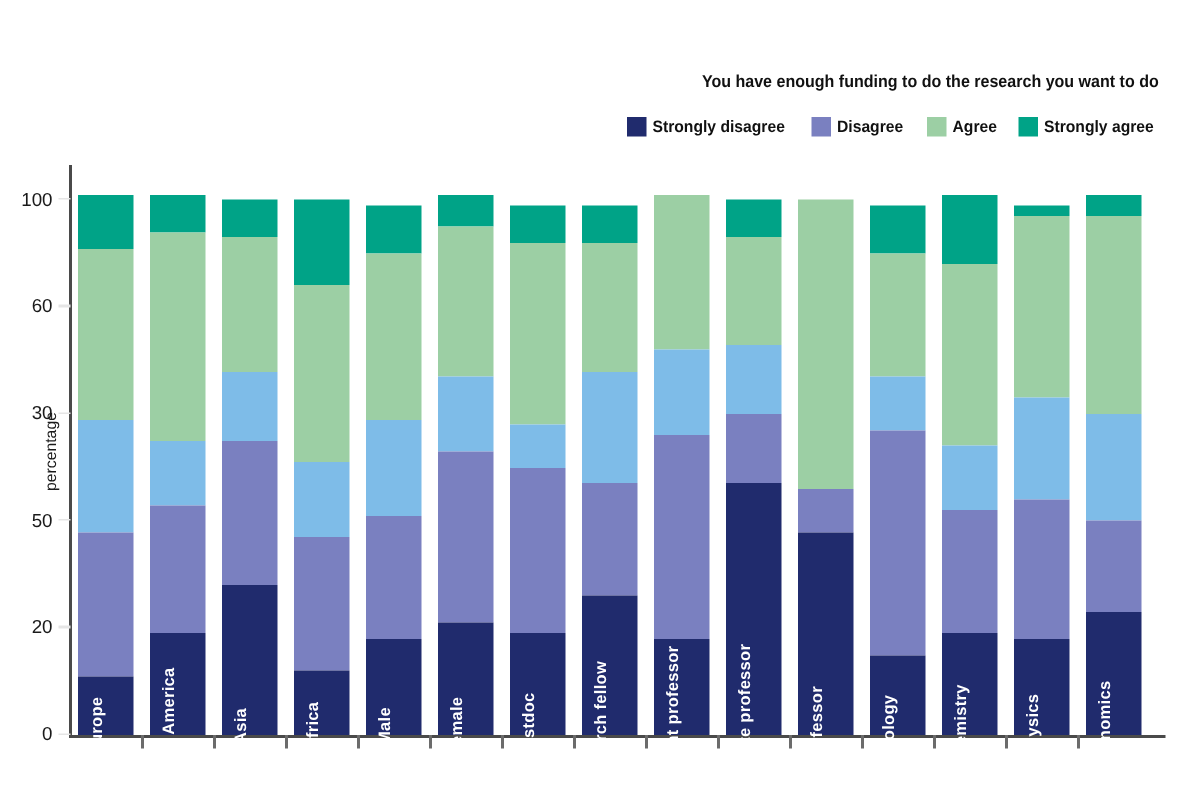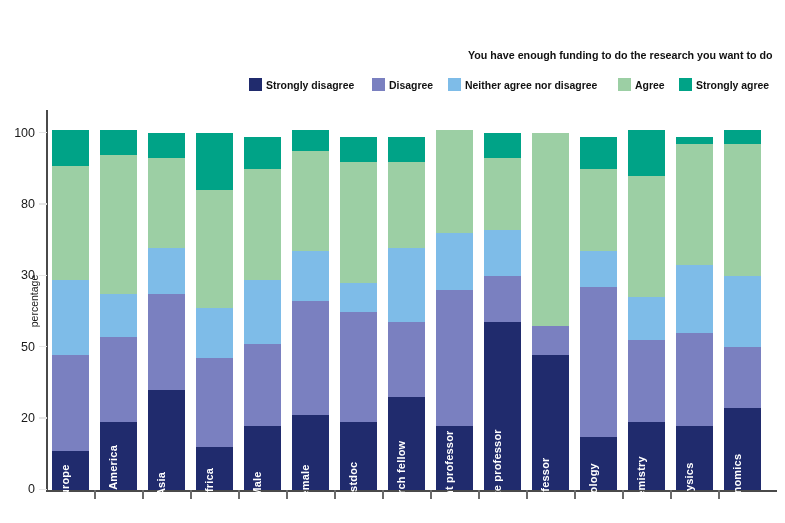--- a/index.html
+++ b/index.html
@@ -106,24 +106,20 @@
   <div class="legend" id="legend">
       <div class="legend-item">
         <span class="legend-swatch" style="background: rgb(32, 43, 109);"></span>
         <span class="legend-label">Strongly disagree</span>
       </div>
       <div class="legend-item">
         <span class="legend-swatch" style="background: rgb(122, 128, 192);"></span>
         <span class="legend-label">Disagree</span>
       </div>
       <div class="legend-item">
-        <span class="legend-swatch" style="background: rgb(126, 188, 232);"></span>
-        <span class="legend-label">Neither agree nor disagree</span>
-      </div>
-      <div class="legend-item">
         <span class="legend-swatch" style="background: rgb(156, 207, 164);"></span>
         <span class="legend-label">Agree</span>
       </div>
       <div class="legend-item">
         <span class="legend-swatch" style="background: rgb(0, 163, 135);"></span>
         <span class="legend-label">Strongly agree</span>
       </div>
     </div>
 
   <div class="plot" id="plot">
@@ -136,21 +132,21 @@
       <div class="ytick" style="bottom: 71.3208px;">
         <div class="ytick-label" style="top: 50%;">20</div>
       </div>
       <div class="ytick" style="bottom: 142.642px;">
         <div class="ytick-label" style="top: 50%;">50</div>
       </div>
       <div class="ytick" style="bottom: 213.962px;">
         <div class="ytick-label" style="top: 50%;">30</div>
       </div>
       <div class="ytick" style="bottom: 285.283px;">
-        <div class="ytick-label" style="top: 50%;">80</div>
+        <div class="ytick-label" style="top: 50%;">60</div>
       </div>
       <div class="ytick" style="bottom: 356.604px;">
         <div class="ytick-label" style="top: 50%;">100</div>
       </div>
       <div class="bar" style="left: 0px;">
         <div class="seg" title="Europe — Strongly disagree: 11%" style="height: 39.2264px; background: rgb(32, 43, 109);"></div>
         <div class="seg" title="Europe — Disagree: 27%" style="height: 96.283px; background: rgb(122, 128, 192);"></div>
         <div class="seg" title="Europe — Neither agree nor disagree: 21%" style="height: 74.8868px; background: rgb(126, 188, 232);"></div>
         <div class="seg" title="Europe — Agree: 32%" style="height: 114.113px; background: rgb(156, 207, 164);"></div>
         <div class="seg" title="Europe — Strongly agree: 10%" style="height: 35.6604px; background: rgb(0, 163, 135);"></div>

